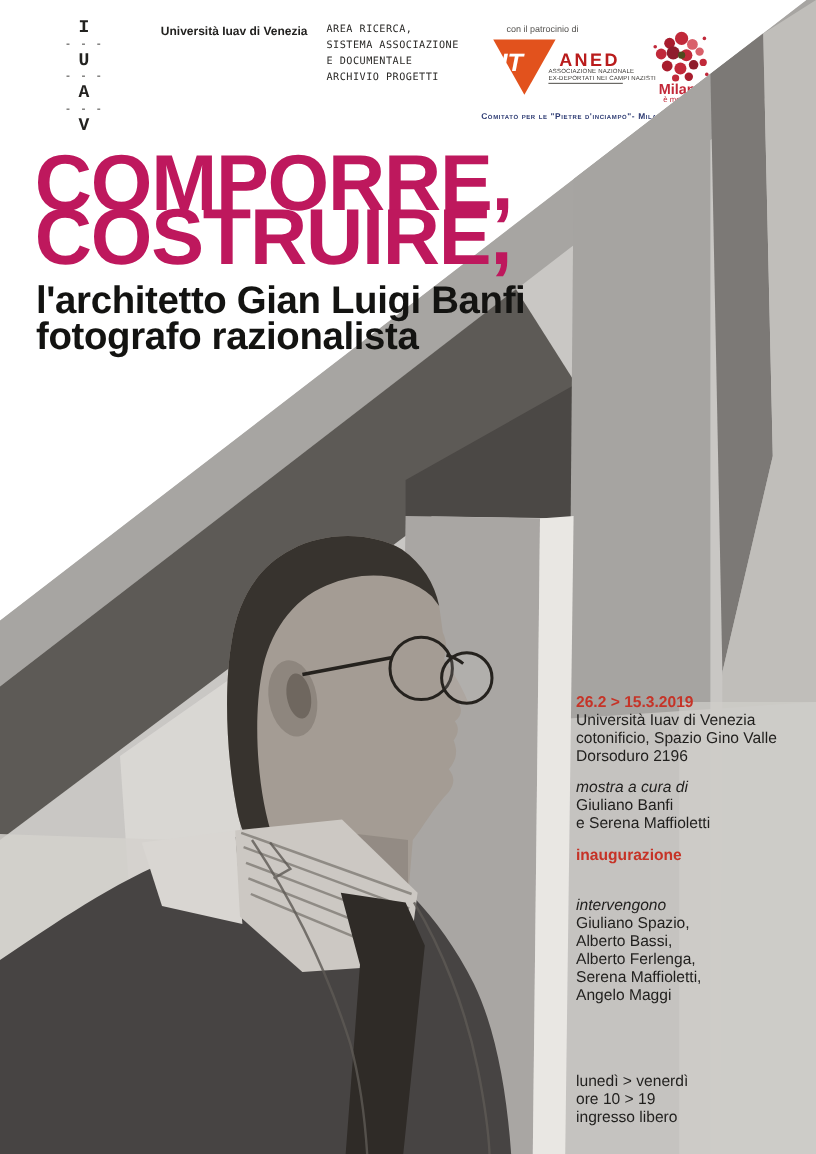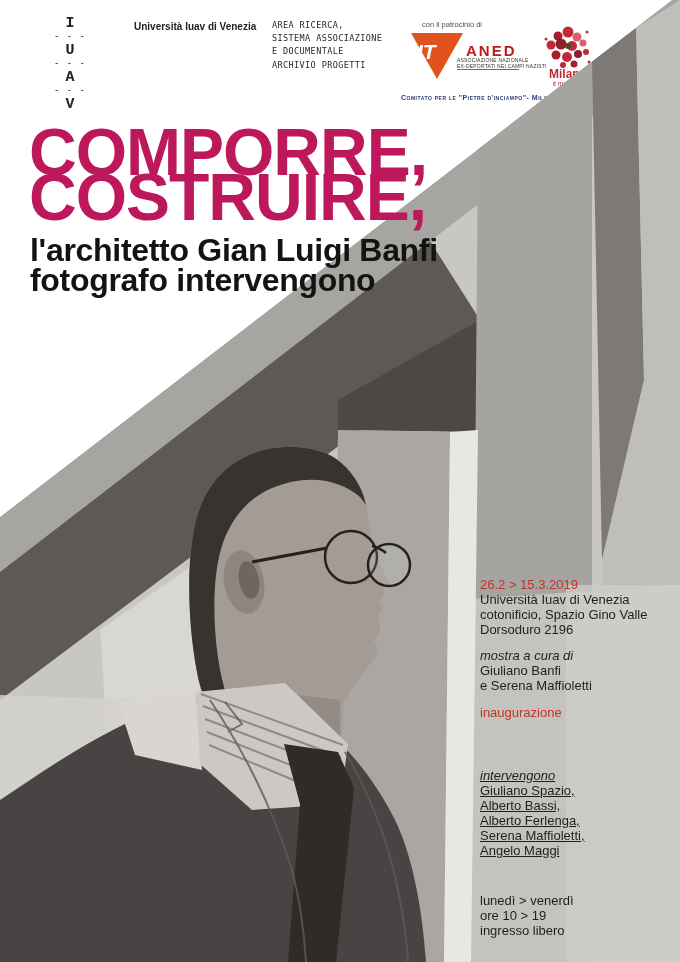--- a/index.html
+++ b/index.html
@@ -28,23 +28,23 @@
   
   .title{position:absolute;left:29px;top:130px;font-size:66px;line-height:45px;
          font-weight:bold;letter-spacing:-1px;color:#be185d;z-index:5;}
   .subtitle{position:absolute;left:30px;top:235px;font-size:32px;line-height:30px;
             font-weight:bold;letter-spacing:-.3px;color:#131311;z-index:5;}
   
   .photo{position:absolute;left:0;top:0;width:680px;height:962px;
          clip-path:polygon(0px 517px,672px 0px,680px 0px,680px 962px,0px 962px);z-index:1;}
   
   .info{position:absolute;left:480px;width:196px;font-size:13px;line-height:15px;color:#201f1d;z-index:6;}
-  .info .red{color:#c63327;font-weight:normal;}
+  .info .red{color:#c63327;font-weight:bold;}
   .info .it{font-style:italic;}
-  .b1{top:577px;} .b2{top:648px;} .b3{top:705px;} .b4{top:768px;text-decoration:underline;} .b5{top:893px;}
+  .b1{top:577px;} .b2{top:648px;} .b3{top:705px;} .b4{top:746px;} .b5{top:893px;}
 </style>
 </head>
 <body>
 
 <div class="poster">
 
   <div class="photo">
     <svg width="680" height="962" viewBox="0 0 680 962">
 
       <rect x="0" y="0" width="680" height="962" fill="#c9c7c4"></rect>
@@ -178,21 +178,21 @@
   <div class="milano-name">Milano</div>
   <div class="milano-tagline">è memoria</div>
 
   <div class="comitato">Comitato per le "Pietre d'inciampo"- Milano</div>
 
   <div class="title">
     <div>COMPORRE, COSTRUIRE,</div>
   </div>
   <div class="subtitle">
     <div>l'architetto Gian Luigi Banfi</div>
-    <div>fotografo intervengono</div>
+    <div>fotografo razionalista</div>
   </div>
 
   <div class="info b1">
     <div class="red">26.2 &gt; 15.3.2019</div>
     <div>Università Iuav  di Venezia</div>
     <div>cotonificio, Spazio Gino Valle</div>
     <div>Dorsoduro 2196</div>
   </div>
 
   <div class="info b2">

